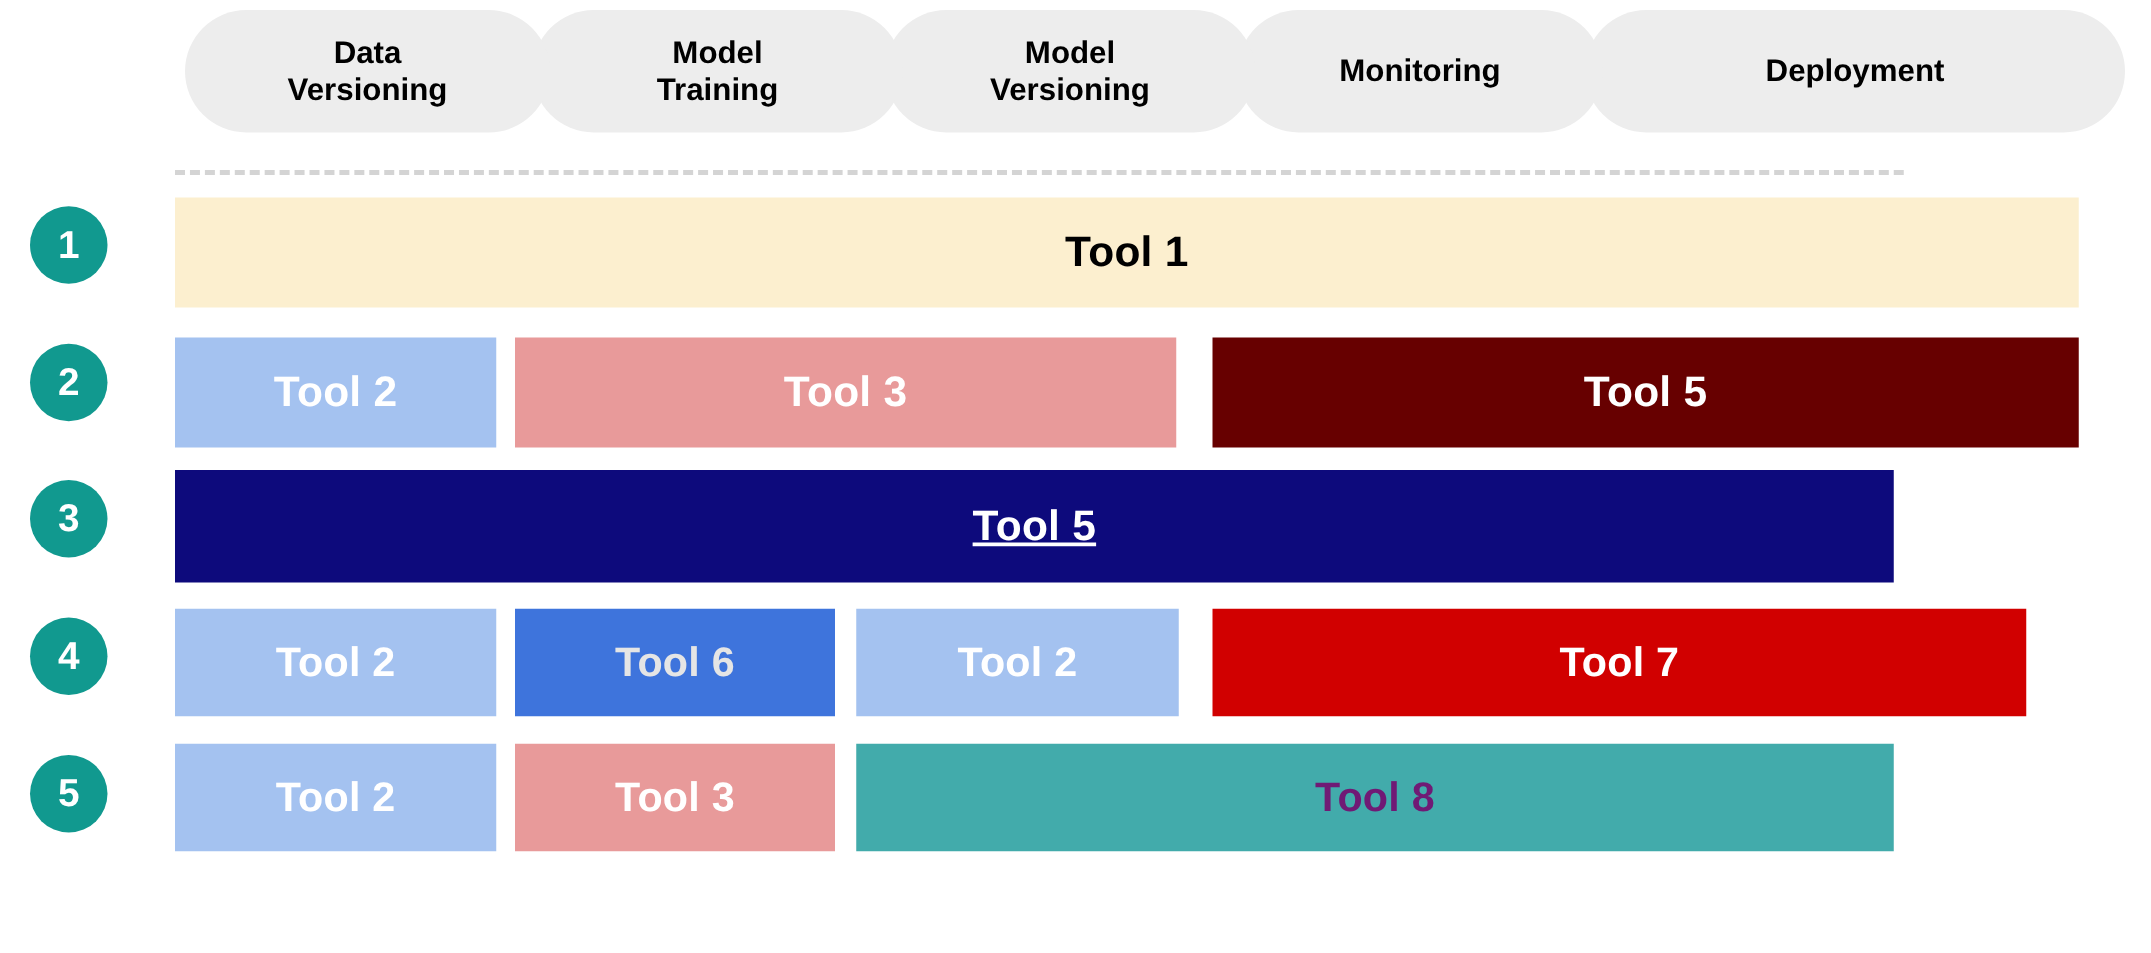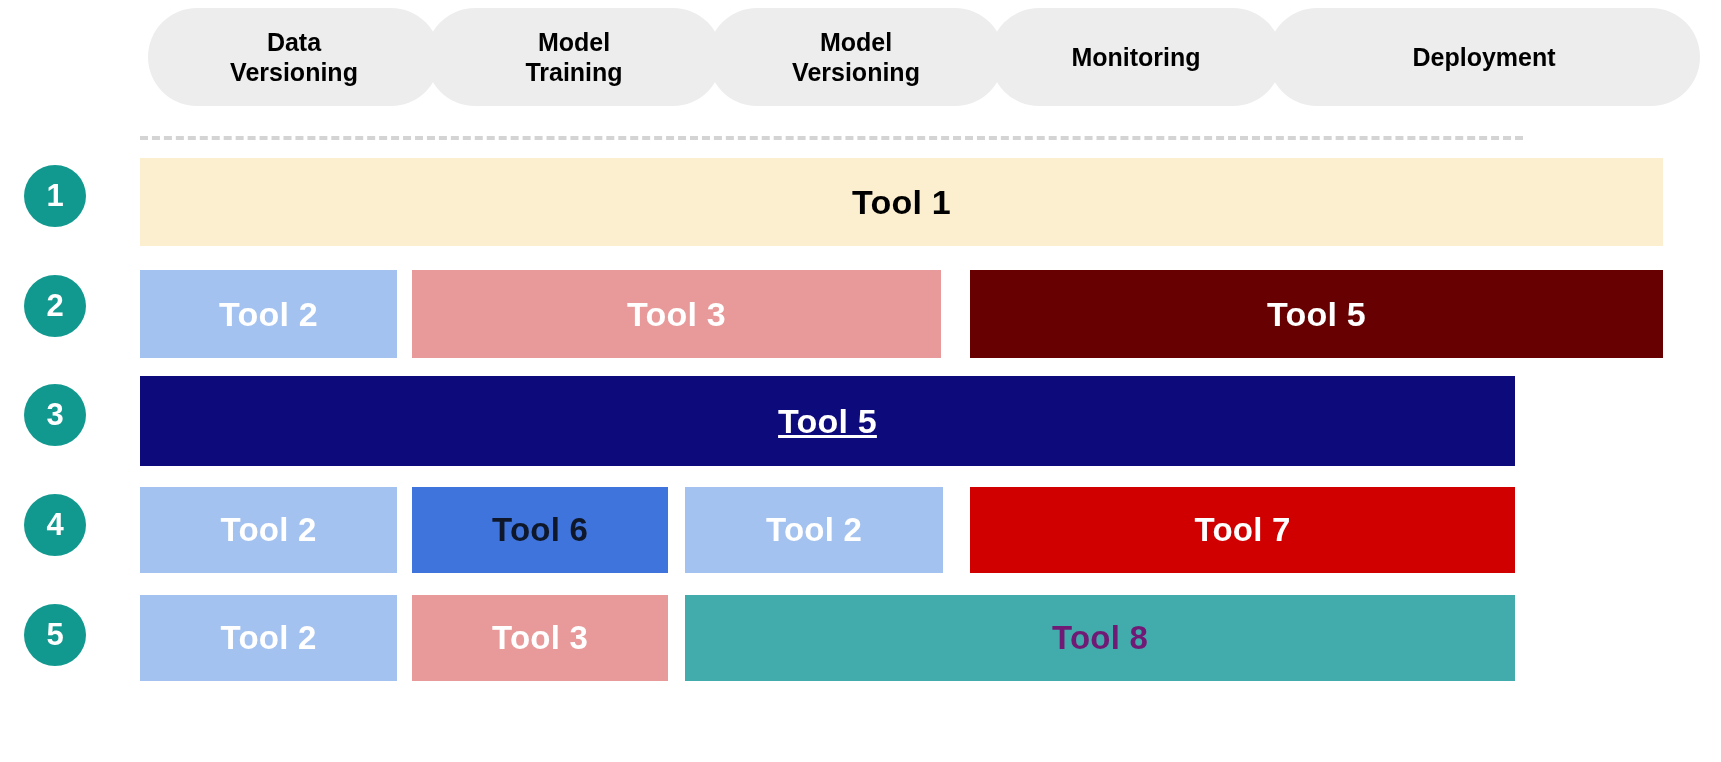--- a/index.html
+++ b/index.html
@@ -143,26 +143,26 @@
       <div class="tool-bar tall" style="left: 140px; width: 1375px; background: rgb(13, 10, 124);">
         <span class="tool-label" style="color: rgb(255, 255, 255); text-decoration: underline;">Tool 5</span>
       </div>
     </div>
     <div class="row-badge" style="left: 24px; top: 494px; position: absolute; background: rgb(17, 153, 143);">4</div>
     <div class="tool-row" style="top: 487px; height: 86px;">
       <div class="tool-bar" style="left: 140px; width: 257px; background: rgb(164, 194, 240);">
         <span class="tool-label" style="color: rgb(255, 255, 255);">Tool 2</span>
       </div>
       <div class="tool-bar" style="left: 412px; width: 256px; background: rgb(62, 116, 220);">
-        <span class="tool-label" style="color: #0f172a;">Tool 6</span>
+        <span class="tool-label" style="color: #e5e5e5;">Tool 6</span>
       </div>
       <div class="tool-bar" style="left: 685px; width: 258px; background: rgb(164, 194, 240);">
         <span class="tool-label" style="color: rgb(255, 255, 255);">Tool 2</span>
       </div>
-      <div class="tool-bar" style="left: 970px; width: 545px; background: rgb(209, 0, 0);">
+      <div class="tool-bar" style="left: 970px; width: 651px; background: rgb(209, 0, 0);">
         <span class="tool-label" style="color: rgb(255, 255, 255);">Tool 7</span>
       </div>
     </div>
     <div class="row-badge" style="left: 24px; top: 604px; position: absolute; background: rgb(17, 153, 143);">5</div>
     <div class="tool-row" style="top: 595px; height: 86px;">
       <div class="tool-bar" style="left: 140px; width: 257px; background: rgb(164, 194, 240);">
         <span class="tool-label" style="color: rgb(255, 255, 255);">Tool 2</span>
       </div>
       <div class="tool-bar" style="left: 412px; width: 256px; background: rgb(232, 154, 154);">
         <span class="tool-label" style="color: rgb(255, 255, 255);">Tool 3</span>

